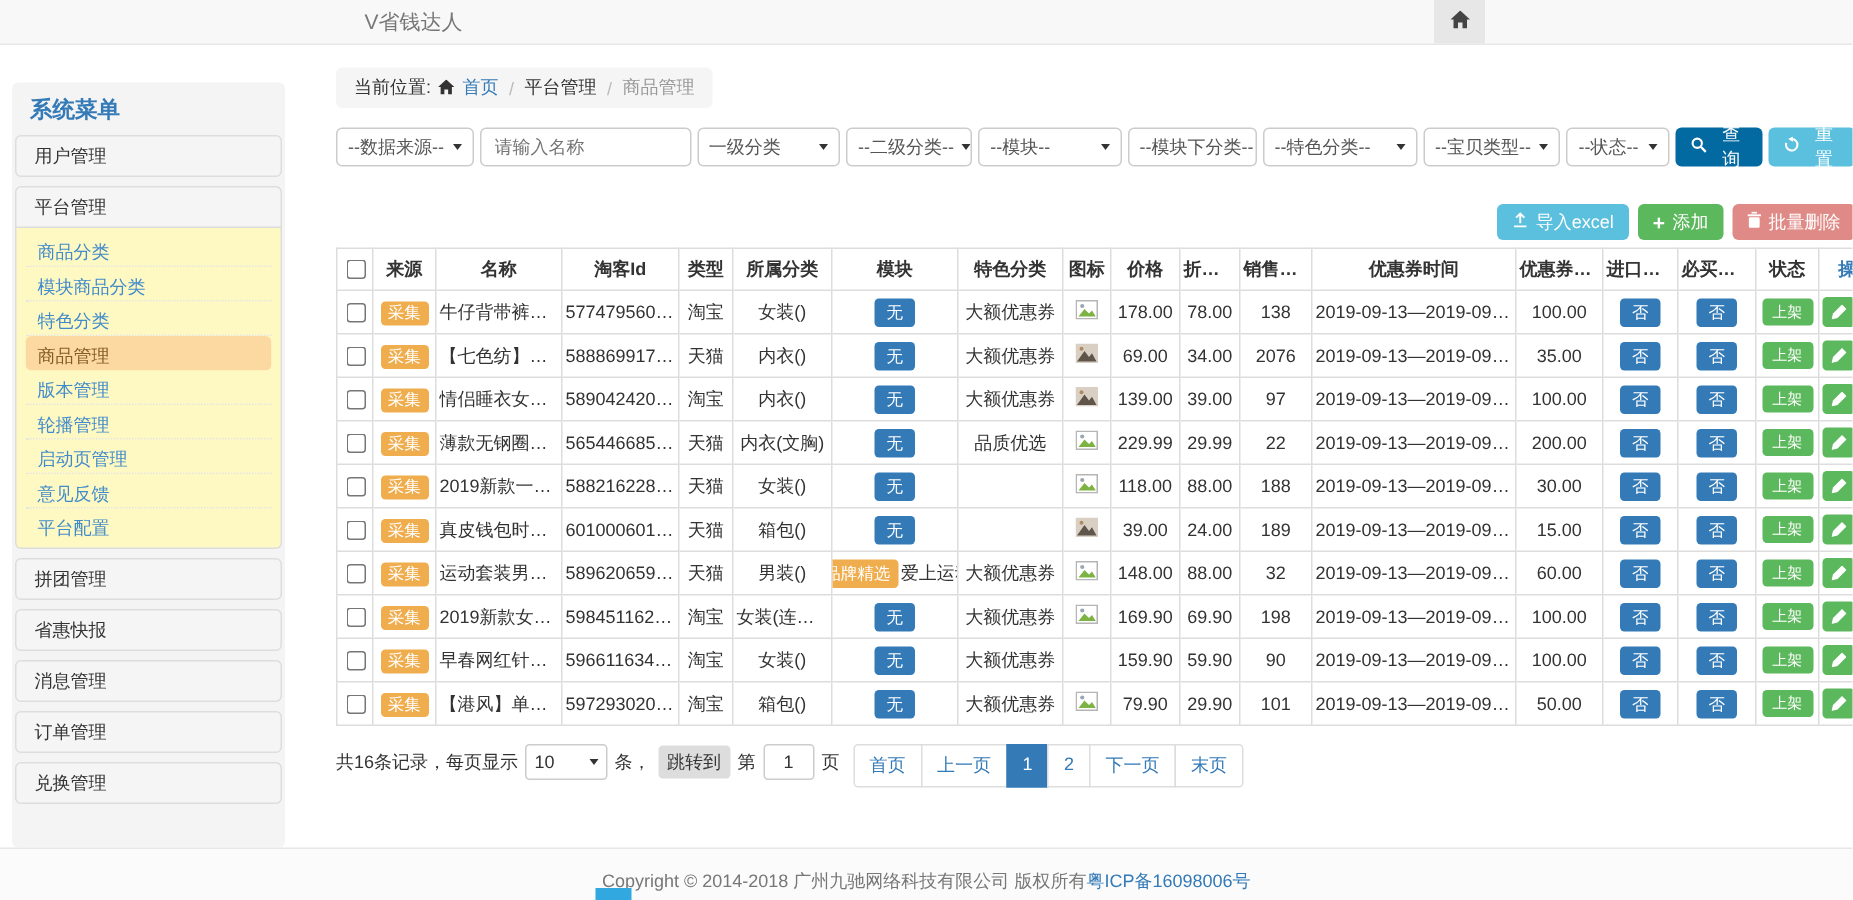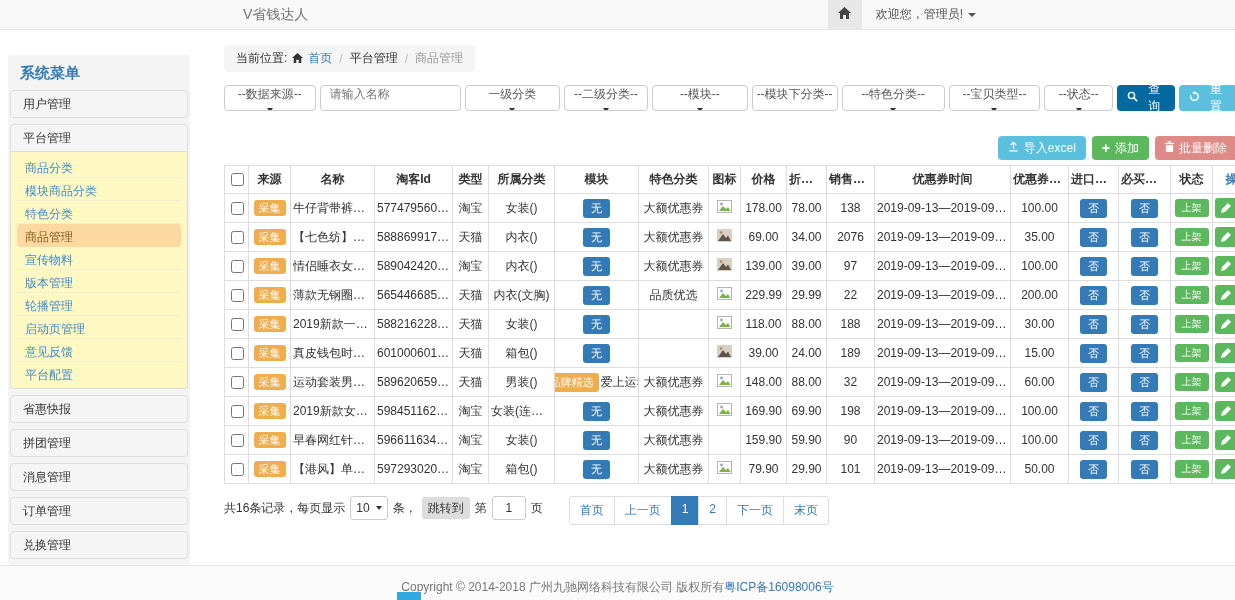--- a/index.html
+++ b/index.html
@@ -25,21 +25,21 @@
   .submenu-item { display:block; padding:5px 8px; height:23px; color:#428bca; border-bottom:1px dotted #e5e5e5; cursor:pointer; text-decoration:none; }
   .submenu-item:last-child { border-bottom:none; }
   .submenu-item.active { background:#fdd9a2; border-radius:4px; color:#845d22; border-bottom-color:transparent; }
   
   .main { position:absolute; left:224px; top:45px; width:1013px; }
   .breadcrumb { display:inline-flex; align-items:center; gap:5px; background:#f5f5f5; border-radius:4px; padding:5px 12px; color:#333; }
   .breadcrumb .link { color:#337ab7; cursor:pointer; }
   .breadcrumb .sep { color:#bbb; padding:0 2px; }
   .breadcrumb .current { color:#999; }
   .filters { margin-top:13px; display:flex; gap:4px; align-items:center; }
-  .ctl { height:26px; border:1px solid #ccc; border-radius:4px; background:#fff; color:#555; padding:0 7px; display:flex; align-items:center; justify-content:space-between; gap:5px; cursor:pointer; white-space:nowrap; overflow:hidden;flex-direction:column; }
+  .ctl { height:26px; border:1px solid #ccc; border-radius:4px; background:#fff; color:#555; padding:0 7px; display:flex; align-items:center; justify-content:space-between; gap:5px; cursor:pointer; white-space:nowrap; overflow:hidden; }
   .ctl .sel-caret { width:0; height:0; border-left:3.5px solid transparent; border-right:3.5px solid transparent; border-top:4px solid #333; flex:none; }
   .ctl input { border:none; outline:none; width:100%; font-size:12px; font-family:inherit; color:#737373; }
   .ctl-data-source{width:96px}.ctl-name{width:148px; cursor:text;}.ctl-category-l1{width:100px}.ctl-category-l2{width:88px}.ctl-module{width:100px}.ctl-module-sub{width:90px}.ctl-feature{width:108px}.ctl-item-type{width:96px}.ctl-status{width:72px}
   .btn { border:none; border-radius:4px; color:#fff; height:26px; padding:0 10px; font-size:12px; font-family:inherit; display:inline-flex; align-items:center; gap:5px; cursor:pointer; }
   .btn-primary { background:#0369a1; }
   .btn-info { background:#5bc0de; }
   .btn-success { background:#5cb85c; }
   .btn-danger-soft { background:#df8a87; }
   .btn .plus { font-size:14px; font-weight:bold; line-height:1; }
   .actions { margin-top:25px; display:flex; justify-content:flex-end; gap:6px; }
@@ -54,21 +54,21 @@
   .badge-green { background:#5cb85c; color:#fff; border-radius:3px; padding:2px 7px; font-size:10px; cursor:pointer; display:inline-block; }
   .icon-btn { width:22px; height:20px; border:none; border-radius:3px; color:#fff; display:inline-flex; align-items:center; justify-content:center; cursor:pointer; padding:0; }
   .icon-btn.edit { background:#5cb85c; margin-right:3px; }
   .icon-btn.del { background:#d9534f; }
   .module-cell { display:flex; align-items:center; justify-content:center; gap:2px; }
   td .img-ph { display:inline-block; vertical-align:middle; }
   input[type="checkbox"] { width:13px; height:13px; cursor:pointer; }
   
   .pager-row { margin-top:12px; display:flex; align-items:flex-start; }
   .page-info { display:flex; align-items:center; gap:5px; color:#333; }
-  .mini-select { height:24px; border:1px solid #ccc; border-radius:3px; background:#fff; display:inline-flex; align-items:center; gap:6px; padding:0 5px; cursor:pointer; }
+  .mini-select { height:24px; border:1px solid #ccc; border-radius:3px; background:#fff; display:inline-flex; align-items:center; gap:23px; padding:0 5px; cursor:pointer; }
   .mini-select .sel-caret { width:0;height:0;border-left:3.5px solid transparent;border-right:3.5px solid transparent;border-top:4px solid #333; }
   .jump-btn { background:#ddd; color:#333; border:none; border-radius:3px; height:22px; padding:0 6px; cursor:pointer; font-family:inherit; font-size:12px; }
   .page-input { width:34px; height:24px; border:1px solid #ccc; border-radius:3px; text-align:center; font-family:inherit; font-size:12px; color:#333; }
   .pagination { margin-left:auto; margin-right:408px; display:flex; }
   .pg { border:1px solid #ddd; background:#fff; color:#337ab7; padding:5px 10px; margin-left:-1px; cursor:pointer; }
   .pg:first-child { border-radius:3px 0 0 3px; margin-left:0; }
   .pg:last-child { border-radius:0 3px 3px 0; }
   .pg.active { background:#337ab7; border-color:#337ab7; color:#fff; }
   
   .footer { position:absolute; left:0; right:0; top:565px; height:35px; background:#fbfbfb; border-top:1px solid #e7e7e7; text-align:center; color:#777; padding-top:13px; z-index:5; }
@@ -81,48 +81,43 @@
 <header class="navbar">
   <div class="brand">V省钱达人</div>
   <div class="nav-right">
     <div class="home-box">
       <span>
         <svg width="13" height="12" viewBox="0 0 13 12">
             <path d="M6.5 0 L13 6 H11 V12 H8 V8 H5 V12 H2 V6 H0 Z" fill="#444"></path>
           </svg>
       </span>
     </div>
-    <div class="welcome">
-      <span>欢迎您，管理员!</span>
-      <span class="caret"></span>
-    </div>
   </div>
 </header>
 
 <aside class="sidebar">
   <div class="sidebar-title">系统菜单</div>
   <div id="sidebar-groups">
       <div class="group-header">用户管理</div>
       <div class="group-block">
         <div class="group-header">平台管理</div>
         <div class="submenu">
           <a class="submenu-item">商品分类</a>
           <a class="submenu-item">模块商品分类</a>
           <a class="submenu-item">特色分类</a>
           <a class="submenu-item active">商品管理</a>
-          <a class="submenu-item">宣传物料</a>
           <a class="submenu-item">版本管理</a>
           <a class="submenu-item">轮播管理</a>
           <a class="submenu-item">启动页管理</a>
           <a class="submenu-item">意见反馈</a>
           <a class="submenu-item">平台配置</a>
         </div>
       </div>
+      <div class="group-header">拼团管理</div>
       <div class="group-header">省惠快报</div>
-      <div class="group-header">拼团管理</div>
       <div class="group-header">消息管理</div>
       <div class="group-header">订单管理</div>
       <div class="group-header">兑换管理</div>
     </div>
 </aside>
 
 <main class="main">
   <div class="breadcrumb">
     <span>当前位置:</span>
     <span>

